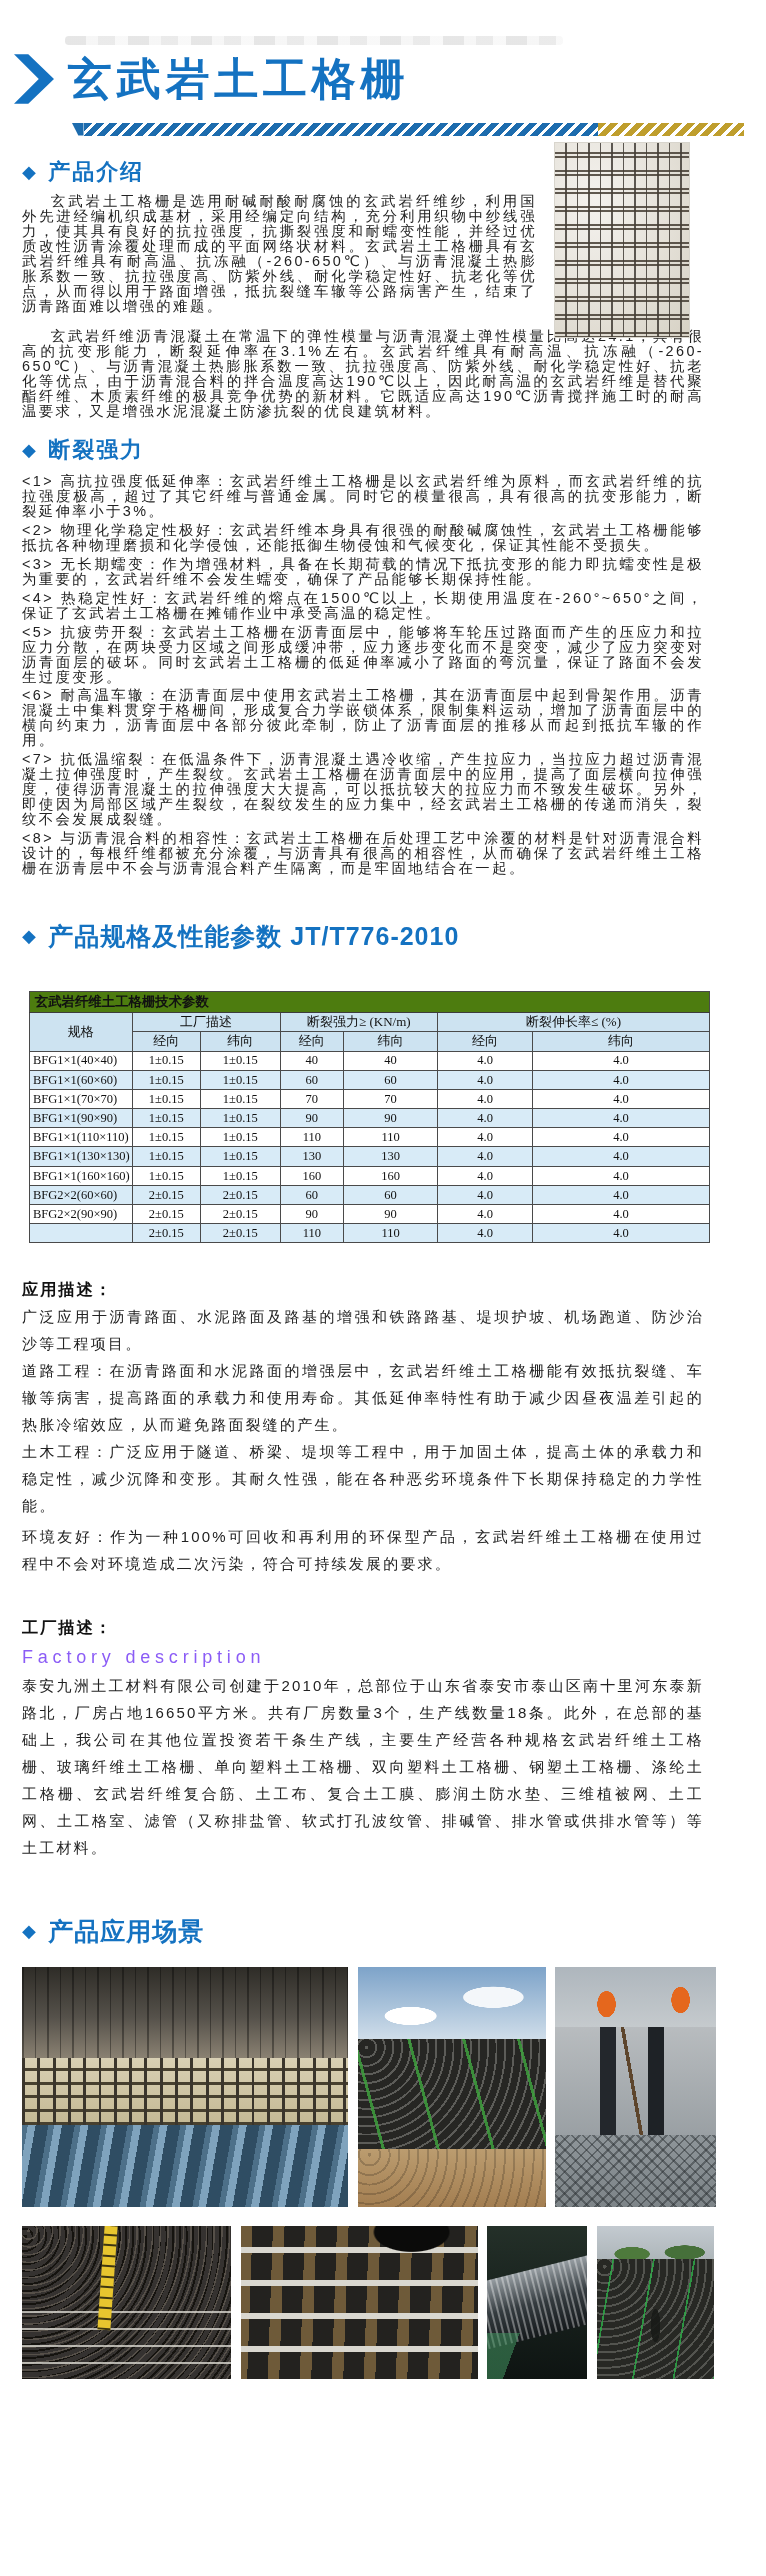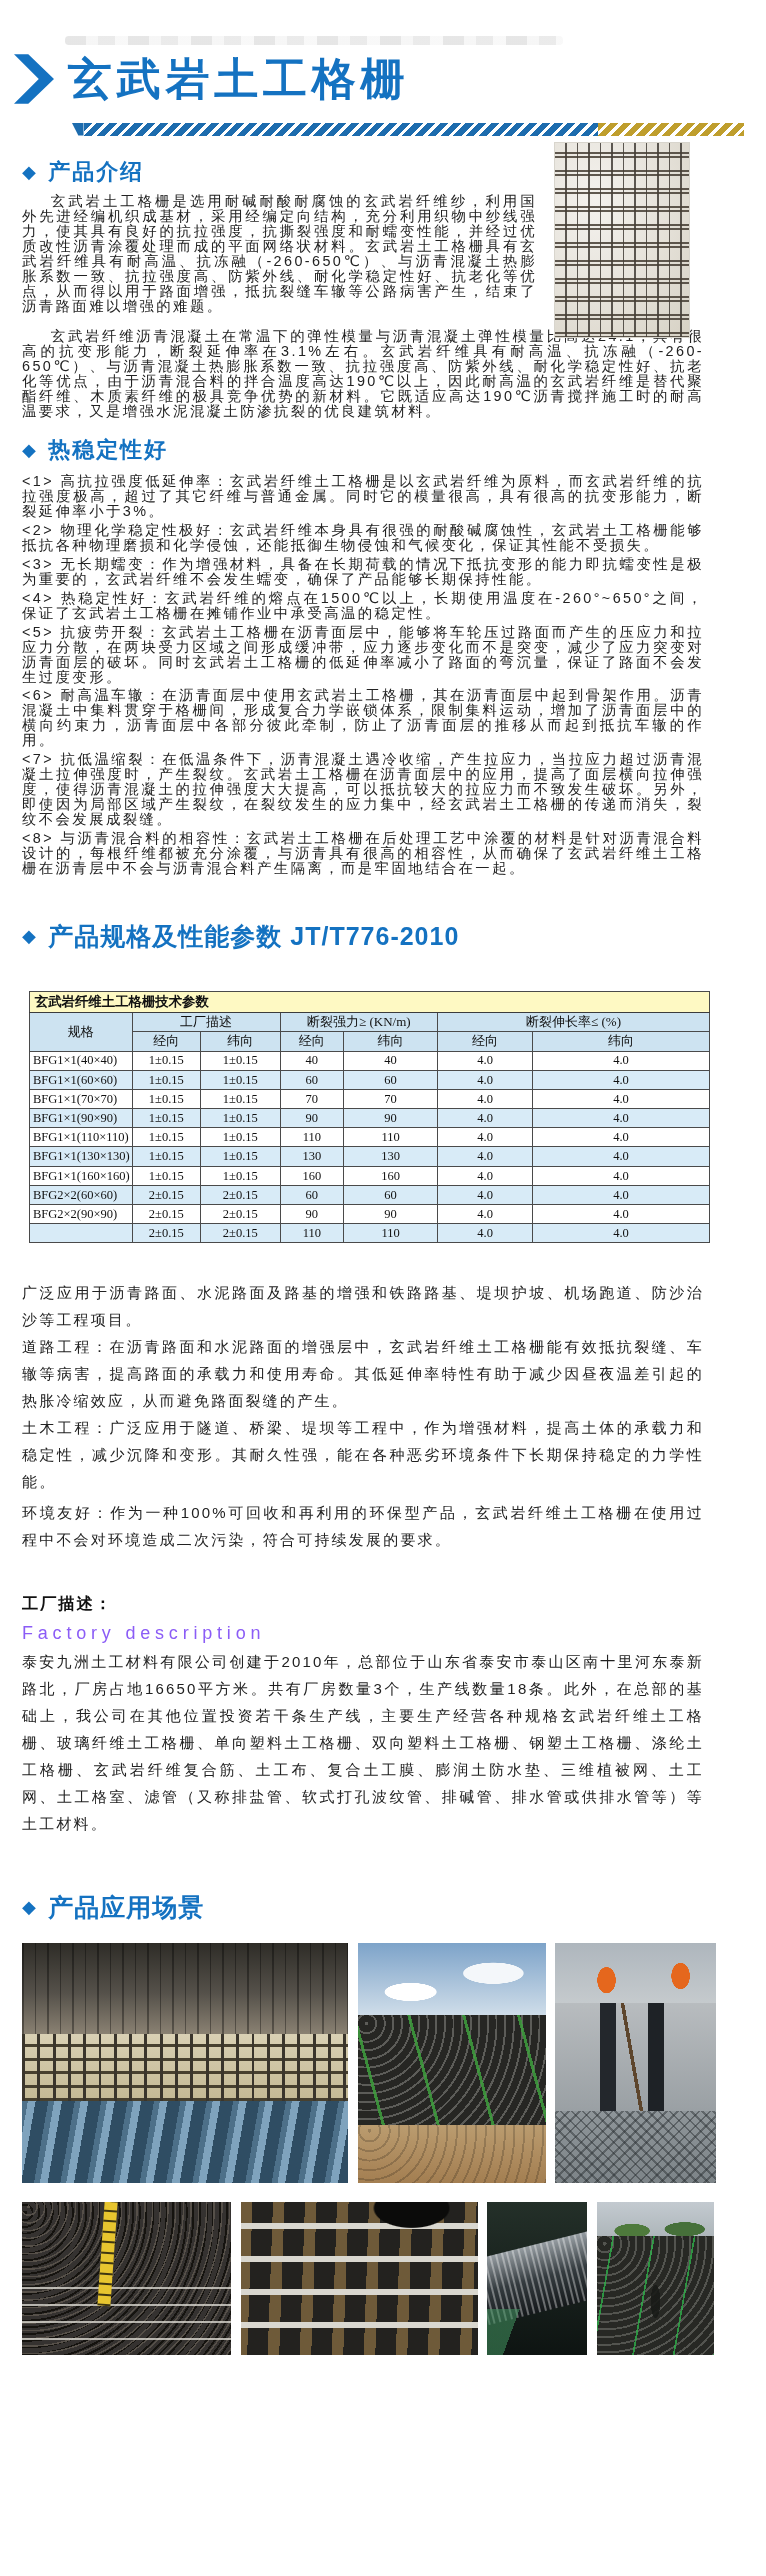--- a/index.html
+++ b/index.html
@@ -43,21 +43,21 @@
   .p-narrow{width:515px;margin-right:0;}
   .loose{font-size:15px;line-height:27px;letter-spacing:2.2px;}
   .blk-label{font-size:16.3px;font-weight:bold;letter-spacing:1.9px;margin:0 0 1.9px 22px;color:#111;}
   .sub-label{font-size:18px;letter-spacing:4.8px;margin:7.7px 0 3.8px 22px;color:#8b5cf6;}
 
   
   table.spec{margin:38px 0 0 29px;border-collapse:collapse;width:681px;
     font-family:"Liberation Serif","DejaVu Serif",serif;font-size:12.5px;color:#111;
     border:1.9px solid #3c3c3c;}
   table.spec td,table.spec th{border:1px solid #4a4a4a;padding:1.9px 1.9px;line-height:14.4px;font-weight:normal;}
-  table.spec .cap-row td{background:#fef9c3;font-weight:bold;font-size:13.4px;text-align:left;padding:2.9px 4.8px;border-bottom:1.9px solid #3c3c3c;}
+  table.spec .cap-row td{background:#4d7c0f;font-weight:bold;font-size:13.4px;text-align:left;padding:2.9px 4.8px;border-bottom:1.9px solid #3c3c3c;}
   table.spec .hrow th{background:#cde3f1;text-align:center;font-size:13px;}
   table.spec tbody td{text-align:center;background:#fff;}
   table.spec tbody td.spec-cell{text-align:left;padding-left:2.9px;}
   table.spec tbody tr:nth-child(even) td{background:#d8ebf7;}
 
   
   #uses-list p{margin:3.8px 43px 3.8px 22px;}
 
   
   .photo-row{display:flex;gap:9.6px;margin:19px 0 0 22px;}
@@ -186,21 +186,21 @@
       <span class="diamond">◆</span>
       <h2>产品介绍</h2>
     </div>
     <p class="body indent p-narrow p-gap">玄武岩土工格栅是选用耐碱耐酸耐腐蚀的玄武岩纤维纱，利用国外先进经编机织成基材，采用经编定向结构，充分利用织物中纱线强力，使其具有良好的抗拉强度，抗撕裂强度和耐蠕变性能，并经过优质改性沥青涂覆处理而成的平面网络状材料。玄武岩土工格栅具有玄武岩纤维具有耐高温、抗冻融（-260-650℃）、与沥青混凝土热膨胀系数一致、抗拉强度高、防紫外线、耐化学稳定性好、抗老化等优点，从而得以用于路面增强，抵抗裂缝车辙等公路病害产生，结束了沥青路面难以增强的难题。</p>
     <p class="body indent p-gap2">玄武岩纤维沥青混凝土在常温下的弹性模量与沥青混凝土弹性模量比高达24:1，具有很高的抗变形能力，断裂延伸率在3.1%左右。玄武岩纤维具有耐高温、抗冻融（-260-650℃）、与沥青混凝土热膨胀系数一致、抗拉强度高、防紫外线、耐化学稳定性好、抗老化等优点，由于沥青混合料的拌合温度高达190℃以上，因此耐高温的玄武岩纤维是替代聚酯纤维、木质素纤维的极具竞争优势的新材料。它既适应高达190℃沥青搅拌施工时的耐高温要求，又是增强水泥混凝土防渗抗裂的优良建筑材料。</p>
   </section>
 
   <section class="mt-uses">
     <div class="sec-head">
       <span class="diamond">◆</span>
-      <h2>热稳定性好</h2>
+      <h2>断裂强力</h2>
     </div>
     <div id="uses-list" class="body" style="margin:9.6px 0 0 0;">
         <p>&lt;1&gt; 高抗拉强度低延伸率：玄武岩纤维土工格栅是以玄武岩纤维为原料，而玄武岩纤维的抗拉强度极高，超过了其它纤维与普通金属。同时它的模量很高，具有很高的抗变形能力，断裂延伸率小于3%。</p>
         <p>&lt;2&gt; 物理化学稳定性极好：玄武岩纤维本身具有很强的耐酸碱腐蚀性，玄武岩土工格栅能够抵抗各种物理磨损和化学侵蚀，还能抵御生物侵蚀和气候变化，保证其性能不受损失。</p>
         <p>&lt;3&gt; 无长期蠕变：作为增强材料，具备在长期荷载的情况下抵抗变形的能力即抗蠕变性是极为重要的，玄武岩纤维不会发生蠕变，确保了产品能够长期保持性能。</p>
         <p>&lt;4&gt; 热稳定性好：玄武岩纤维的熔点在1500℃以上，长期使用温度在-260°~650°之间，保证了玄武岩土工格栅在摊铺作业中承受高温的稳定性。</p>
         <p>&lt;5&gt; 抗疲劳开裂：玄武岩土工格栅在沥青面层中，能够将车轮压过路面而产生的压应力和拉应力分散，在两块受力区域之间形成缓冲带，应力逐步变化而不是突变，减少了应力突变对沥青面层的破坏。同时玄武岩土工格栅的低延伸率减小了路面的弯沉量，保证了路面不会发生过度变形。</p>
         <p>&lt;6&gt; 耐高温车辙：在沥青面层中使用玄武岩土工格栅，其在沥青面层中起到骨架作用。沥青混凝土中集料贯穿于格栅间，形成复合力学嵌锁体系，限制集料运动，增加了沥青面层中的横向约束力，沥青面层中各部分彼此牵制，防止了沥青面层的推移从而起到抵抗车辙的作用。</p>
         <p>&lt;7&gt; 抗低温缩裂：在低温条件下，沥青混凝土遇冷收缩，产生拉应力，当拉应力超过沥青混凝土拉伸强度时，产生裂纹。玄武岩土工格栅在沥青面层中的应用，提高了面层横向拉伸强度，使得沥青混凝土的拉伸强度大大提高，可以抵抗较大的拉应力而不致发生破坏。另外，即使因为局部区域产生裂纹，在裂纹发生的应力集中，经玄武岩土工格栅的传递而消失，裂纹不会发展成裂缝。</p>
         <p>&lt;8&gt; 与沥青混合料的相容性：玄武岩土工格栅在后处理工艺中涂覆的材料是针对沥青混合料设计的，每根纤维都被充分涂覆，与沥青具有很高的相容性，从而确保了玄武岩纤维土工格栅在沥青层中不会与沥青混合料产生隔离，而是牢固地结合在一起。</p>
@@ -330,23 +330,24 @@
             <td>110</td>
             <td>110</td>
             <td>4.0</td>
             <td>4.0</td>
           </tr>
         </tbody>
     </table>
   </section>
 
   <section class="mt-app">
+    <div class="blk-label">应用描述：</div>
     <p class="body loose" style="margin-top:0;">广泛应用于沥青路面、水泥路面及路基的增强和铁路路基、堤坝护坡、机场跑道、防沙治沙等工程项目。</p>
     <p class="body loose" style="margin-top:0;">道路工程：在沥青路面和水泥路面的增强层中，玄武岩纤维土工格栅能有效抵抗裂缝、车辙等病害，提高路面的承载力和使用寿命。其低延伸率特性有助于减少因昼夜温差引起的热胀冷缩效应，从而避免路面裂缝的产生。</p>
-    <p class="body loose" style="margin-top:0;">土木工程：广泛应用于隧道、桥梁、堤坝等工程中，作为增强材料，提高土体的承载力和稳定性，减少沉降和变形。其耐久性强，能在各种恶劣环境条件下长期保持稳定的力学性能。</p>
+    <p class="body loose" style="margin-top:0;">土木工程：广泛应用于隧道、桥梁、堤坝等工程中，用于加固土体，提高土体的承载力和稳定性，减少沉降和变形。其耐久性强，能在各种恶劣环境条件下长期保持稳定的力学性能。</p>
     <p class="body loose" style="margin-top:4px;">环境友好：作为一种100%可回收和再利用的环保型产品，玄武岩纤维土工格栅在使用过程中不会对环境造成二次污染，符合可持续发展的要求。</p>
   </section>
 
   <section class="mt-factory">
     <div class="blk-label">工厂描述：</div>
     <div class="sub-label">Factory description</div>
     <p class="body loose" style="margin-top:1.9px;">泰安九洲土工材料有限公司创建于2010年，总部位于山东省泰安市泰山区南十里河东泰新路北，厂房占地16650平方米。共有厂房数量3个，生产线数量18条。此外，在总部的基础上，我公司在其他位置投资若干条生产线，主要生产经营各种规格玄武岩纤维土工格栅、玻璃纤维土工格栅、单向塑料土工格栅、双向塑料土工格栅、钢塑土工格栅、涤纶土工格栅、玄武岩纤维复合筋、土工布、复合土工膜、膨润土防水垫、三维植被网、土工网、土工格室、滤管（又称排盐管、软式打孔波纹管、排碱管、排水管或供排水管等）等土工材料。</p>
   </section>
 
   <section class="mt-scenes">

